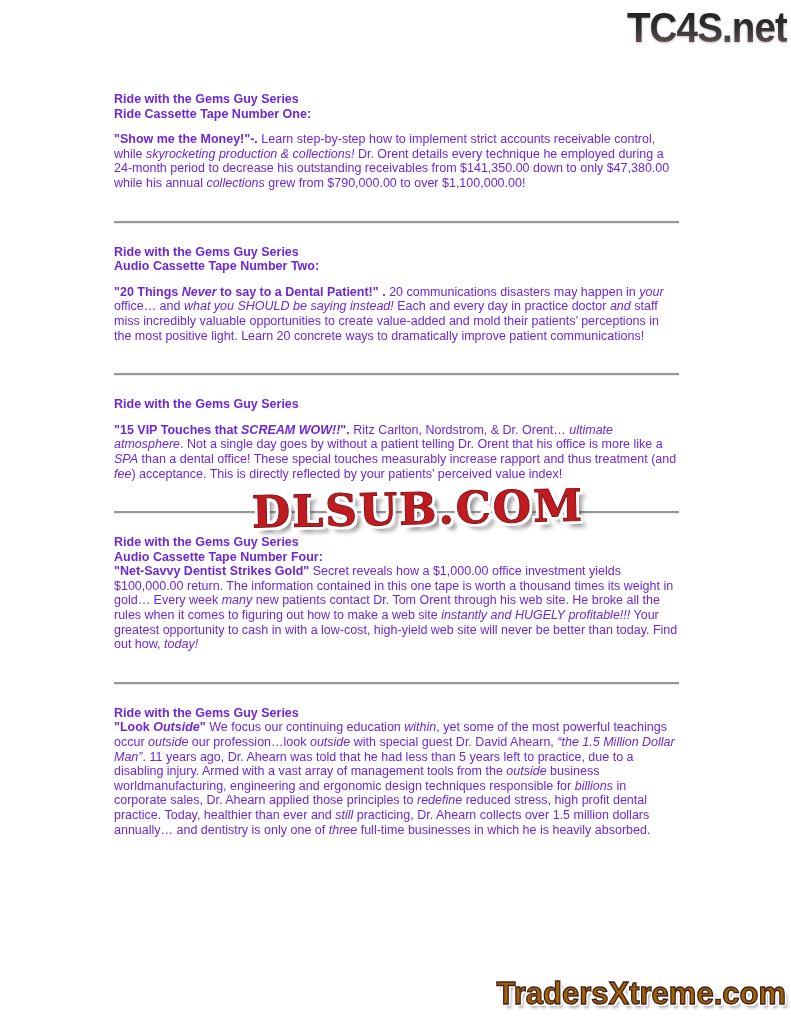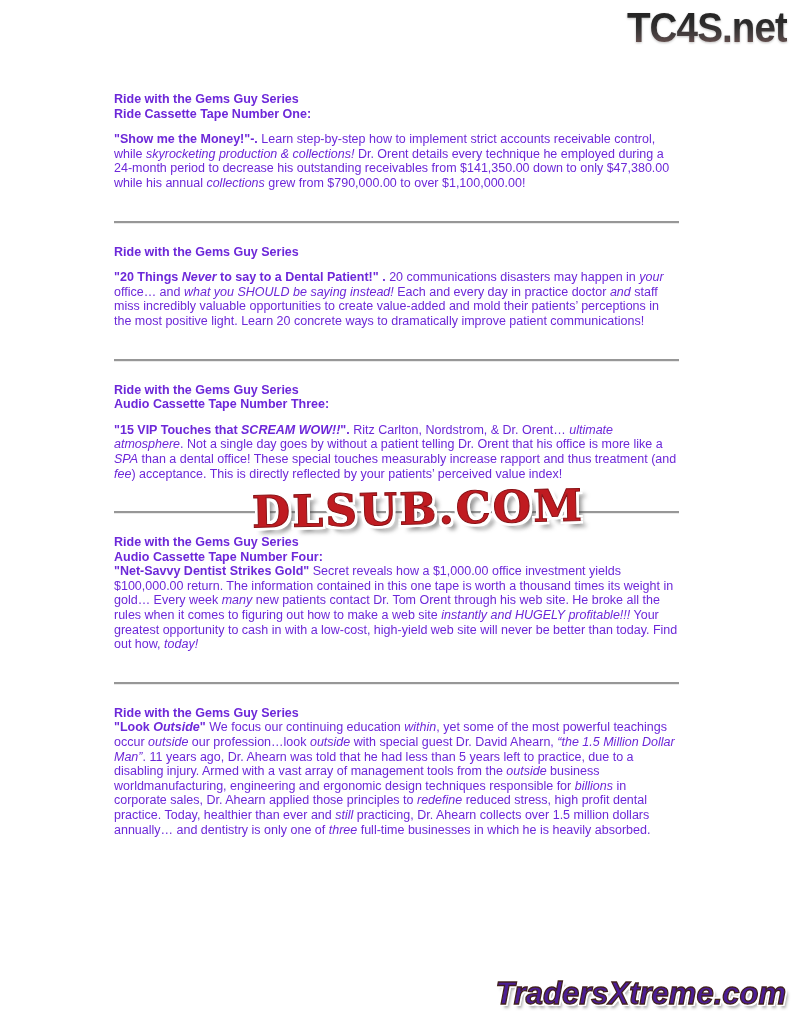--- a/index.html
+++ b/index.html
@@ -79,30 +79,29 @@
     white-space: nowrap;
   }
   
   .footer-logo {
     position: absolute;
     top: 976px; right: 5px;
     font-family: "Liberation Sans", sans-serif;
     font-weight: bold;
     font-size: 31px;
     letter-spacing: 0px;
-    color: #4c1d95;
+    color: #a16207;
     -webkit-text-stroke: 1.3px #3f1f1b;
     text-shadow:
       -2px -2px 0 #ffffff,  2px -2px 0 #ffffff,
       -2px  2px 0 #ffffff,  2px  2px 0 #ffffff,
        0   -2px 0 #ffffff,  0    2px 0 #ffffff,
       -2px  0   0 #ffffff,  2px  0   0 #ffffff,
        3px  4px 3px rgba(90,90,90,0.5);
     white-space: nowrap;
-    font-style: italic;
   }
 </style>
 </head>
 <body>
 
 <div class="page">
 
   <div class="header-logo">TC4S.net</div>
 
   <main class="content">
@@ -111,28 +110,28 @@
           <div class="heading">
             <div>Ride with the Gems Guy Series</div>
             <div>Ride Cassette Tape Number One:</div>
           </div>
           <p class="body gap"><span class="run-b">"Show me the Money!"-.</span><span> Learn step-by-step how to implement strict accounts receivable control, while </span><span class="run-i">skyrocketing production &amp; collections!</span><span> Dr. Orent details every technique he employed during a 24-month period to decrease his outstanding receivables from $141,350.00 down to only $47,380.00 while his annual </span><span class="run-i">collections</span><span> grew from $790,000.00 to over $1,100,000.00!</span></p>
         </section>
         <section class="tape-section">
           <hr class="divider">
           <div class="heading">
             <div>Ride with the Gems Guy Series</div>
+            <div>Audio Cassette Tape Number Two:</div>
           </div>
           <p class="body gap"><span class="run-b">"20 Things </span><span class="run-bi">Never</span><span class="run-b"> to say to a Dental Patient!" .</span><span> 20 communications disasters may happen in </span><span class="run-i">your</span><span> office… and </span><span class="run-i">what you SHOULD be saying instead!</span><span> Each and every day in practice doctor </span><span class="run-i">and</span><span> staff miss incredibly valuable opportunities to create value-added and mold their patients’ perceptions in the most positive light. Learn 20 concrete ways to dramatically improve patient communications!</span></p>
         </section>
         <section class="tape-section">
           <hr class="divider">
           <div class="heading">
             <div>Ride with the Gems Guy Series</div>
-            <div>Audio Cassette Tape Number Three:</div>
           </div>
           <p class="body gap"><span class="run-b">"15 VIP Touches that </span><span class="run-bi">SCREAM WOW!!</span><span class="run-b">".</span><span> Ritz Carlton, Nordstrom, &amp; Dr. Orent… </span><span class="run-i">ultimate atmosphere</span><span>. Not a single day goes by without a patient telling Dr. Orent that his office is more like a </span><span class="run-i">SPA</span><span> than a dental office! These special touches measurably increase rapport and thus treatment (and </span><span class="run-i">fee</span><span>) acceptance. This is directly reflected by your patients’ perceived value index!</span></p>
         </section>
         <section class="tape-section">
           <hr class="divider">
           <div class="heading">
             <div>Ride with the Gems Guy Series</div>
             <div>Audio Cassette Tape Number Four:</div>
           </div>
           <p class="body"><span class="run-b">"Net-Savvy Dentist Strikes Gold"</span><span> Secret reveals how a $1,000.00 office investment yields $100,000.00 return. The information contained in this one tape is worth a thousand times its weight in gold… Every week </span><span class="run-i">many</span><span> new patients contact Dr. Tom Orent through his web site. He broke all the rules when it comes to figuring out how to make a web site </span><span class="run-i">instantly and HUGELY profitable!!!</span><span> Your greatest opportunity to cash in with a low-cost, high-yield web site will never be better than today. Find out how, </span><span class="run-i">today!</span></p>

